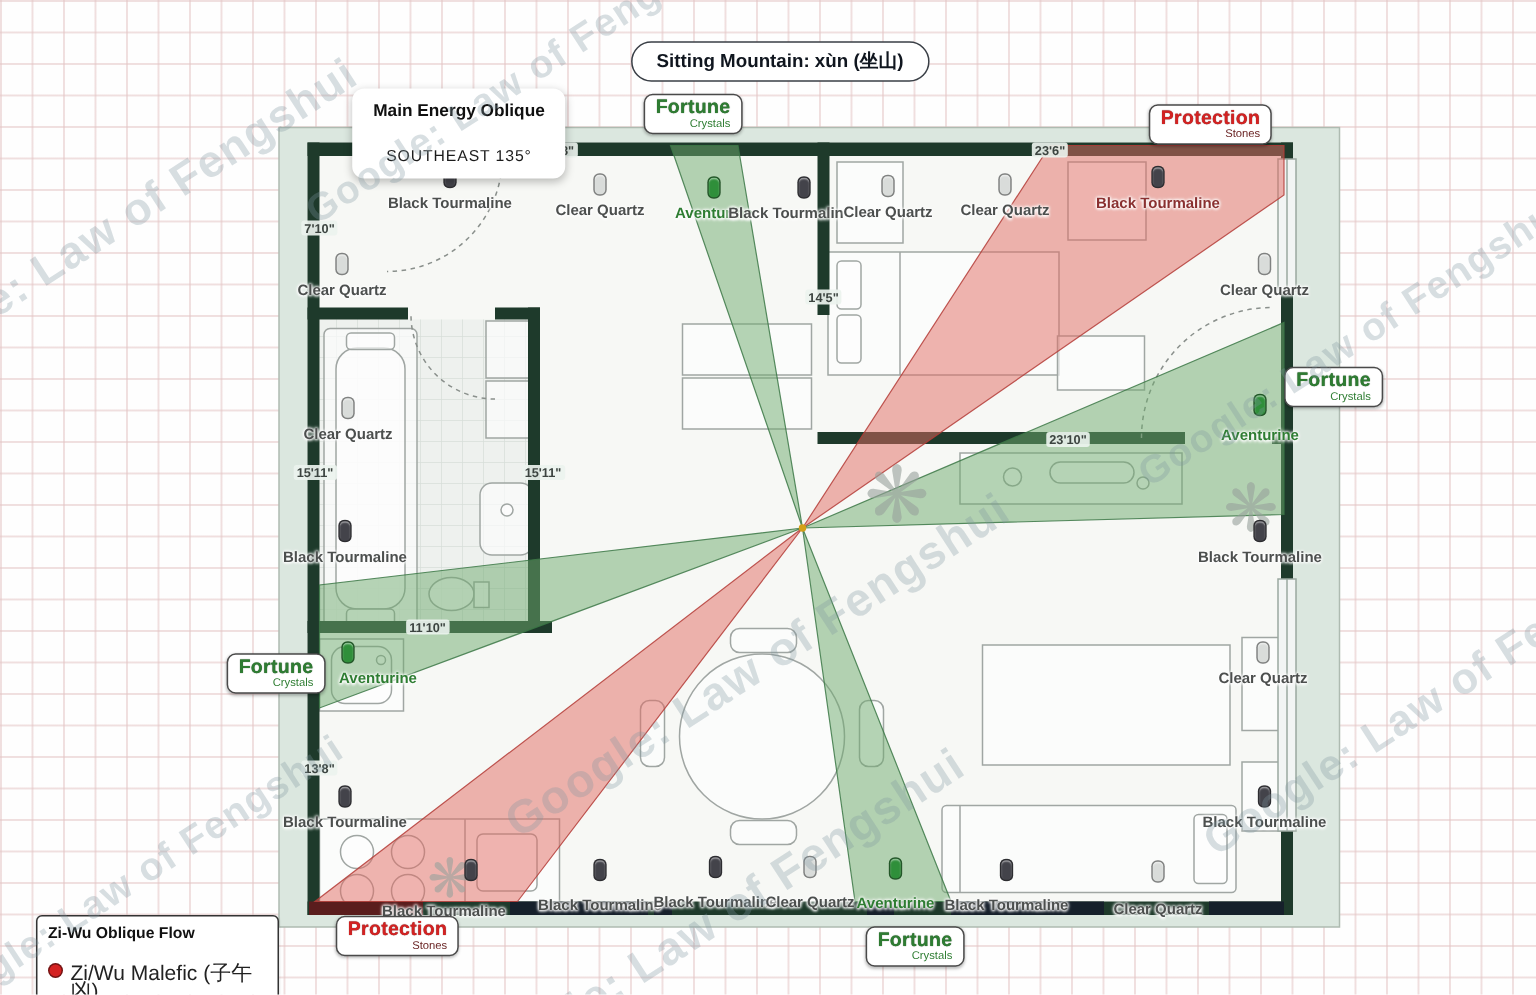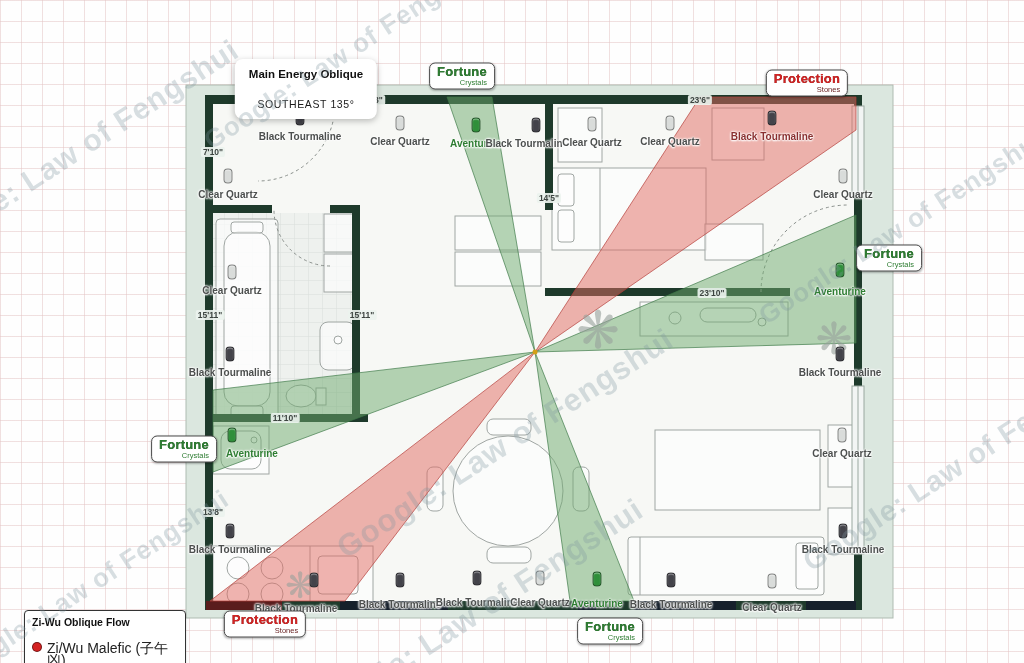--- a/index.html
+++ b/index.html
@@ -239,20 +239,21 @@
       <div class="mdim" style="left: 285px; top: 418px;">11'10"</div>
       <div class="wm" style="left: -75px; top: 235px; font-size: 30px;">Google: Law of Fengshui</div>
       <div class="wm" style="left: 215px; top: 125px; font-size: 26px;">Google: Law of Fengshui</div>
       <div class="wm" style="left: 350px; top: 530px; font-size: 31px;">Google: Law of Fengshui</div>
       <div class="wm" style="left: 770px; top: 300px; font-size: 26px;">Google: Law of Fengshui</div>
       <div class="wm" style="left: 815px; top: 545px; font-size: 29px;">Google: Law of Fengshui</div>
       <div class="wm" style="left: 320px; top: 700px; font-size: 31px;">Google: Law of Fengshui</div>
       <div class="wm" style="left: -45px; top: 660px; font-size: 26px;">Google: Law of Fengshui</div>
     </div>
 
+  <div class="abs title-pill" style="left:520px;top:41px;">Sitting Mountain: xùn (坐山)</div>
 
   <div class="abs entrance-card" style="left:306px;top:89px;">
     <div class="l1">Main Energy Oblique</div>
     <div class="l2">SOUTHEAST 135°</div>
   </div>
 
   <div class="abs badge fortune" style="left: 462px; top: 76px;">
     <span class="t">Fortune</span>
     <span class="s">Crystals</span>
   </div>

